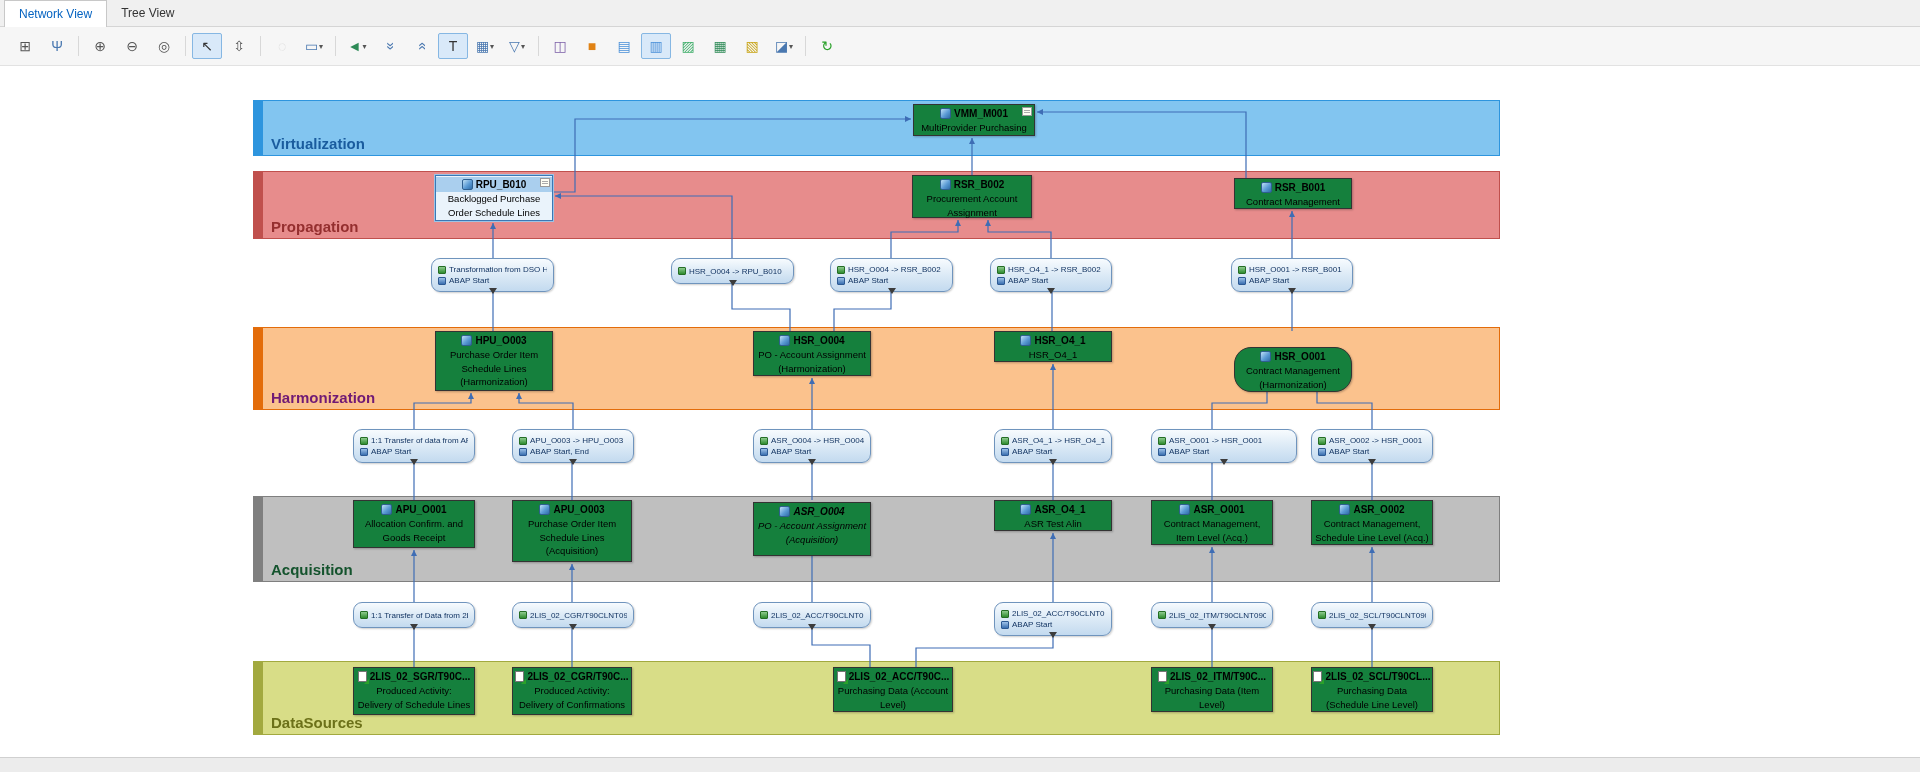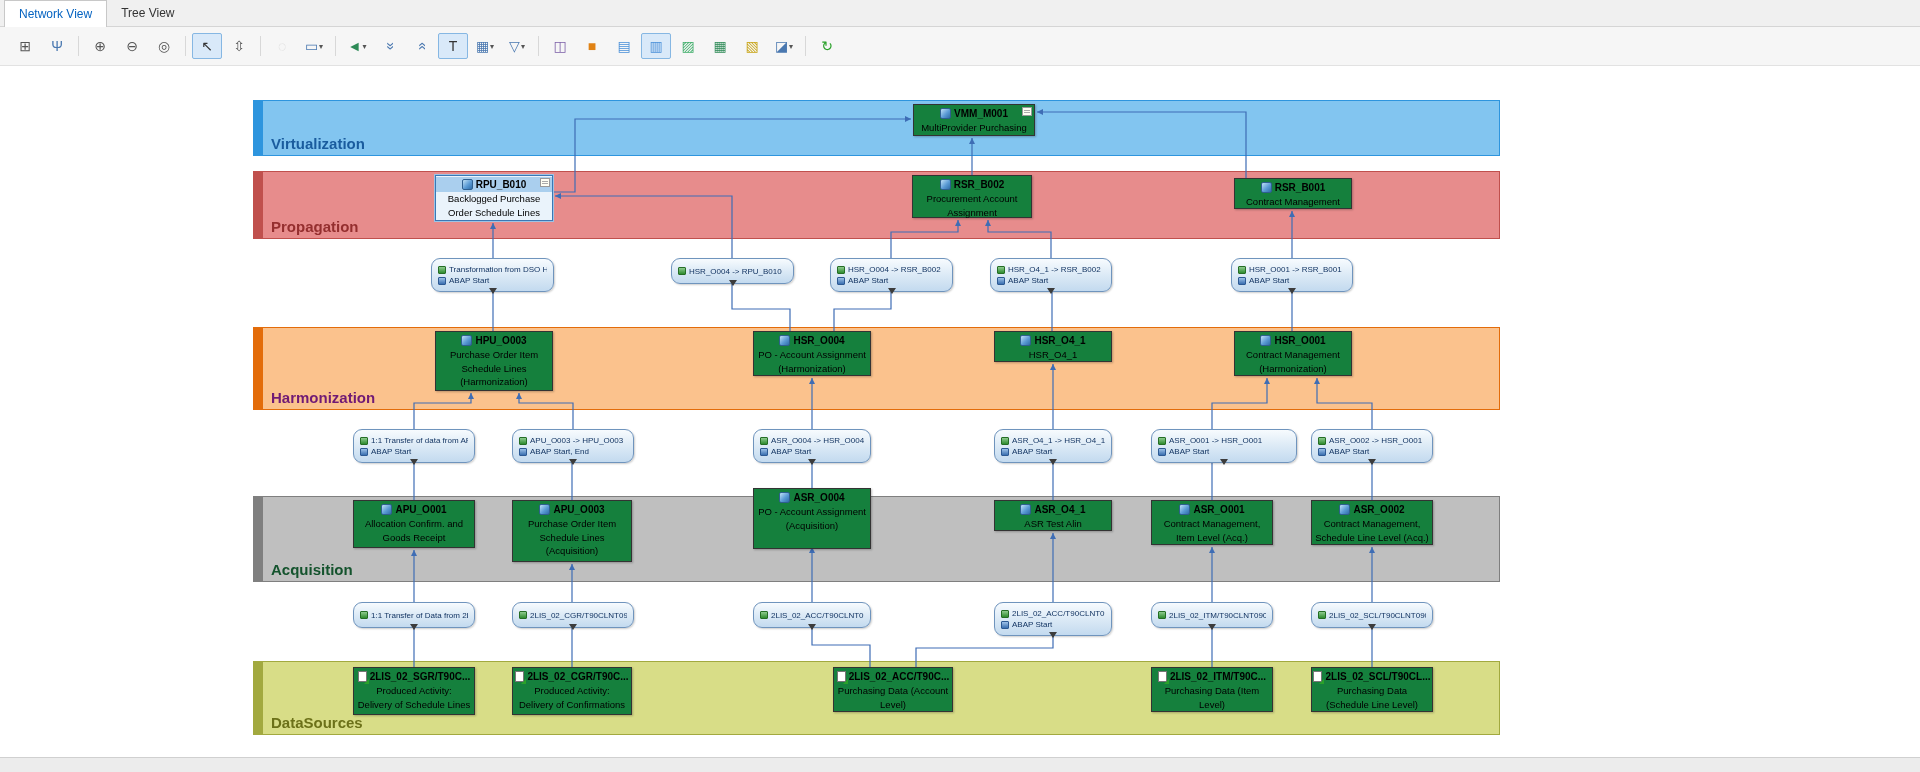--- a/index.html
+++ b/index.html
@@ -282,21 +282,21 @@
         <div class="node-desc">PO - Account Assignment</div>
         <div class="node-desc">(Harmonization)</div>
       </div>
       <div class="node" style="left: 994px; top: 331px; width: 118px; height: 31px;">
         <div class="node-title">
           <span class="ico-ip"></span>
           <span>HSR_O4_1</span>
         </div>
         <div class="node-desc">HSR_O4_1</div>
       </div>
-      <div class="node" style="left: 1234px; top: 331px; width: 118px; height: 45px;">
+      <div class="node" style="left: 1234px; top: 347px; width: 118px; height: 45px; border-radius: 17px;">
         <div class="node-title">
           <span class="ico-ip"></span>
           <span>HSR_O001</span>
         </div>
         <div class="node-desc">Contract Management</div>
         <div class="node-desc">(Harmonization)</div>
       </div>
       <div class="band" style="top: 496px; height: 86px; background: rgb(191, 191, 191); border-color: rgb(127, 127, 127);">
         <div class="band-strip" style="background: rgb(127, 127, 127);"></div>
         <div class="band-label" style="color: #14532d;">Acquisition</div>
@@ -311,21 +311,21 @@
       </div>
       <div class="node" style="left: 512px; top: 500px; width: 120px; height: 62px;">
         <div class="node-title">
           <span class="ico-ip"></span>
           <span>APU_O003</span>
         </div>
         <div class="node-desc">Purchase Order Item</div>
         <div class="node-desc">Schedule Lines</div>
         <div class="node-desc">(Acquisition)</div>
       </div>
-      <div class="node" style="left: 753px; top: 488px; width: 118px; height: 61px;">
+      <div class="node" style="left: 753px; top: 502px; width: 118px; height: 54px; font-style: italic;">
         <div class="node-title">
           <span class="ico-ip"></span>
           <span>ASR_O004</span>
         </div>
         <div class="node-desc">PO - Account Assignment</div>
         <div class="node-desc">(Acquisition)</div>
       </div>
       <div class="node" style="left: 994px; top: 500px; width: 118px; height: 31px;">
         <div class="node-title">
           <span class="ico-ip"></span>

